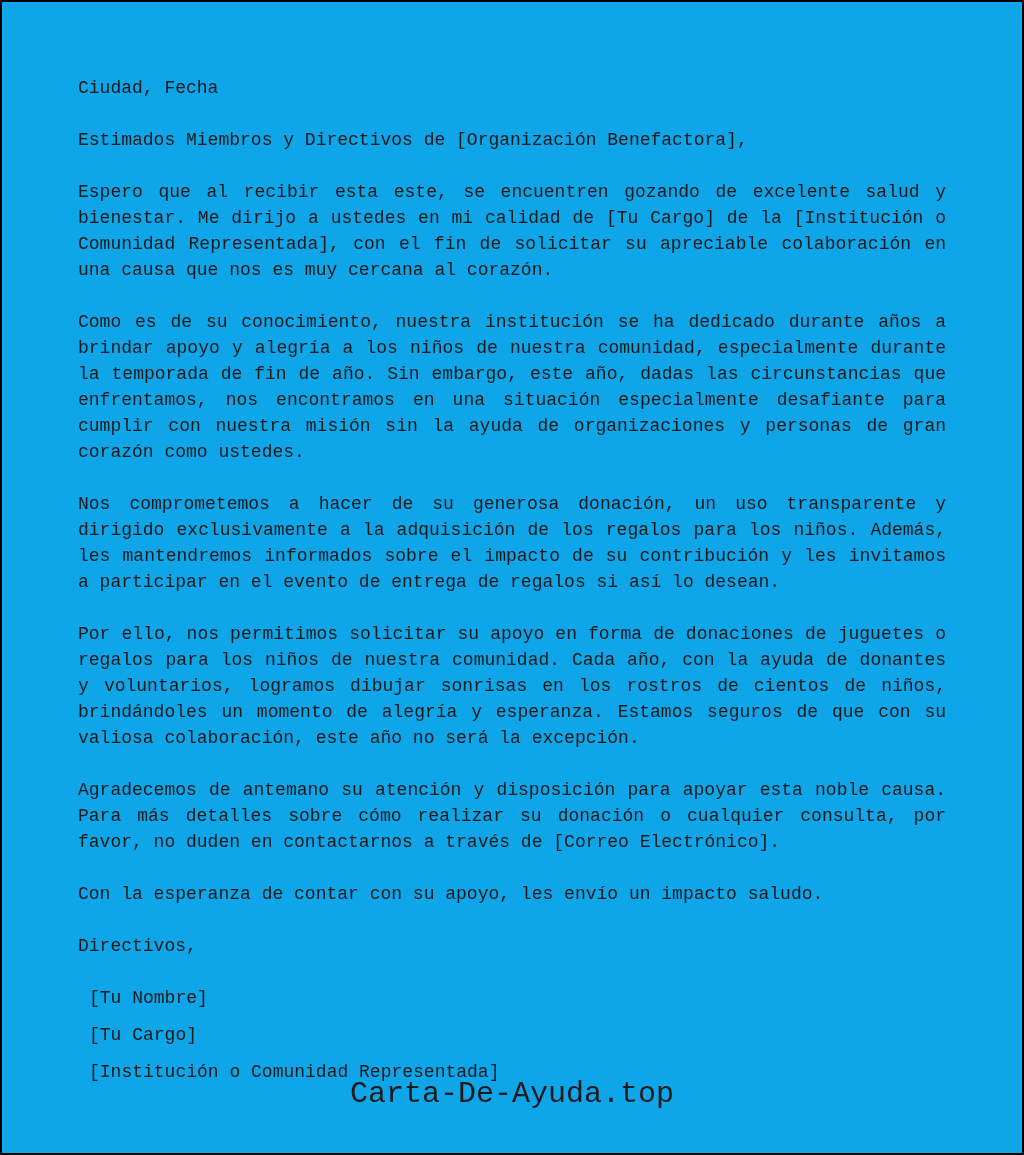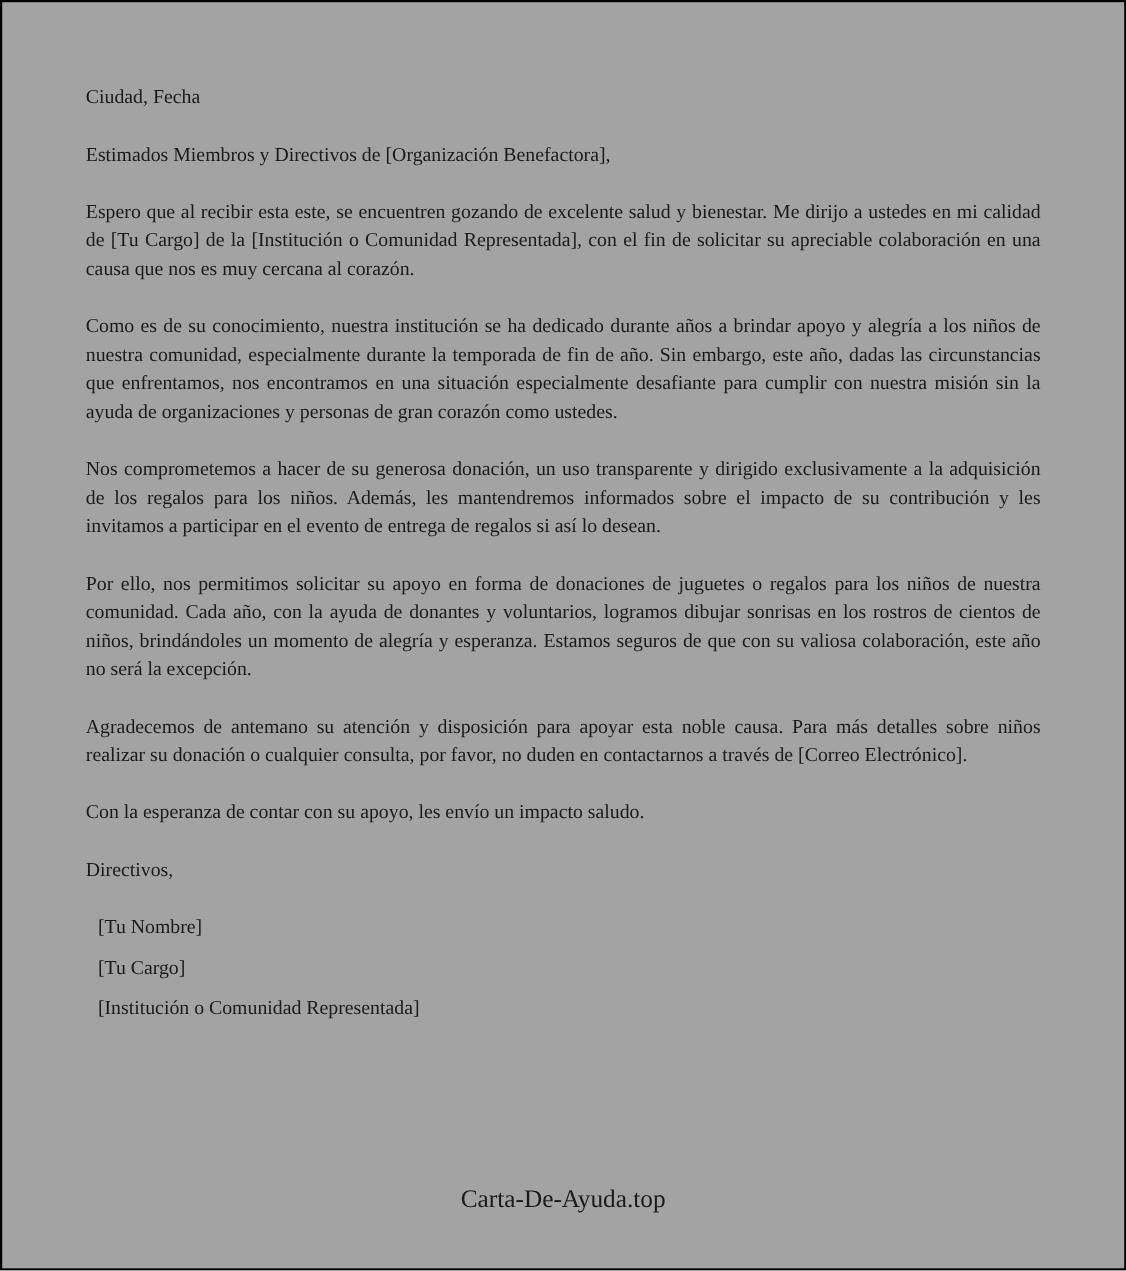--- a/index.html
+++ b/index.html
@@ -4,24 +4,24 @@
 <style>
   html, body {
     margin: 0;
     padding: 0;
     background: #ffffff;
   }
   .page {
     box-sizing: border-box;
     width: 1024px;
     height: 1155px;
-    background: #a3a3a3;
+    background: #0ea5e9;
     border: 2px solid #000000;
     position: relative;
-    font-family: Liberation Serif, serif;
+    font-family: Liberation Mono, monospace;
     color: #1a1a1a;
     overflow: hidden;
   }
   .letter-body {
     position: absolute;
     top: 73px;
     left: 76px;
     right: 76px;
     font-size: 18px;
     line-height: 26px;
@@ -35,37 +35,37 @@
   }
   .signature p {
     margin: 11px;
   }
   .footer {
     position: absolute;
     left: 0;
     right: 0;
     top: 1075px;
     text-align: center;
-    font-size: 23px;
+    font-size: 30px;
     font-weight: 500;
     color: #1a1a1a;
   }
 </style>
 </head>
 <body>
 
 <div class="page">
   <div class="letter-body">
     <p class="line">Ciudad, Fecha</p>
     <p class="line">Estimados Miembros y Directivos de [Organización Benefactora],</p>
     <p class="para">Espero que al recibir esta este, se encuentren gozando de excelente salud y bienestar. Me dirijo a ustedes en mi calidad de [Tu Cargo] de la [Institución o Comunidad Representada], con el fin de solicitar su apreciable colaboración en una causa que nos es muy cercana al corazón.</p>
     <p class="para">Como es de su conocimiento, nuestra institución se ha dedicado durante años a brindar apoyo y alegría a los niños de nuestra comunidad, especialmente durante la temporada de fin de año. Sin embargo, este año, dadas las circunstancias que enfrentamos, nos encontramos en una situación especialmente desafiante para cumplir con nuestra misión sin la ayuda de organizaciones y personas de gran corazón como ustedes.</p>
     <p class="para">Nos comprometemos a hacer de su generosa donación, un uso transparente y dirigido exclusivamente a la adquisición de los regalos para los niños. Además, les mantendremos informados sobre el impacto de su contribución y les invitamos a participar en el evento de entrega de regalos si así lo desean.</p>
     <p class="para">Por ello, nos permitimos solicitar su apoyo en forma de donaciones de juguetes o regalos para los niños de nuestra comunidad. Cada año, con la ayuda de donantes y voluntarios, logramos dibujar sonrisas en los rostros de cientos de niños, brindándoles un momento de alegría y esperanza. Estamos seguros de que con su valiosa colaboración, este año no será la excepción.</p>
-    <p class="para">Agradecemos de antemano su atención y disposición para apoyar esta noble causa. Para más detalles sobre niños realizar su donación o cualquier consulta, por favor, no duden en contactarnos a través de [Correo Electrónico].</p>
+    <p class="para">Agradecemos de antemano su atención y disposición para apoyar esta noble causa. Para más detalles sobre cómo realizar su donación o cualquier consulta, por favor, no duden en contactarnos a través de [Correo Electrónico].</p>
     <p class="line">Con la esperanza de contar con su apoyo, les envío un impacto saludo.</p>
     <p class="line">Directivos,</p>
     <div class="signature">
       <p>[Tu Nombre]</p>
       <p>[Tu Cargo]</p>
       <p>[Institución o Comunidad Representada]</p>
     </div>
   </div>
   <div class="footer">
     <span>Carta-De-Ayuda.top</span>

